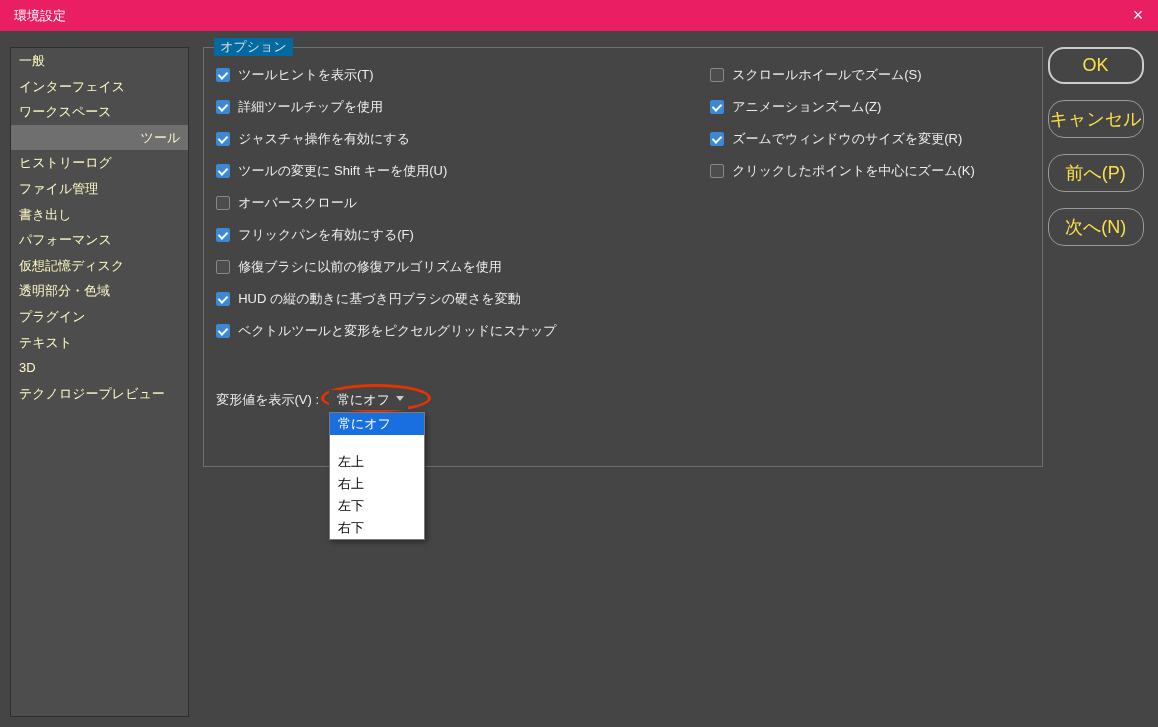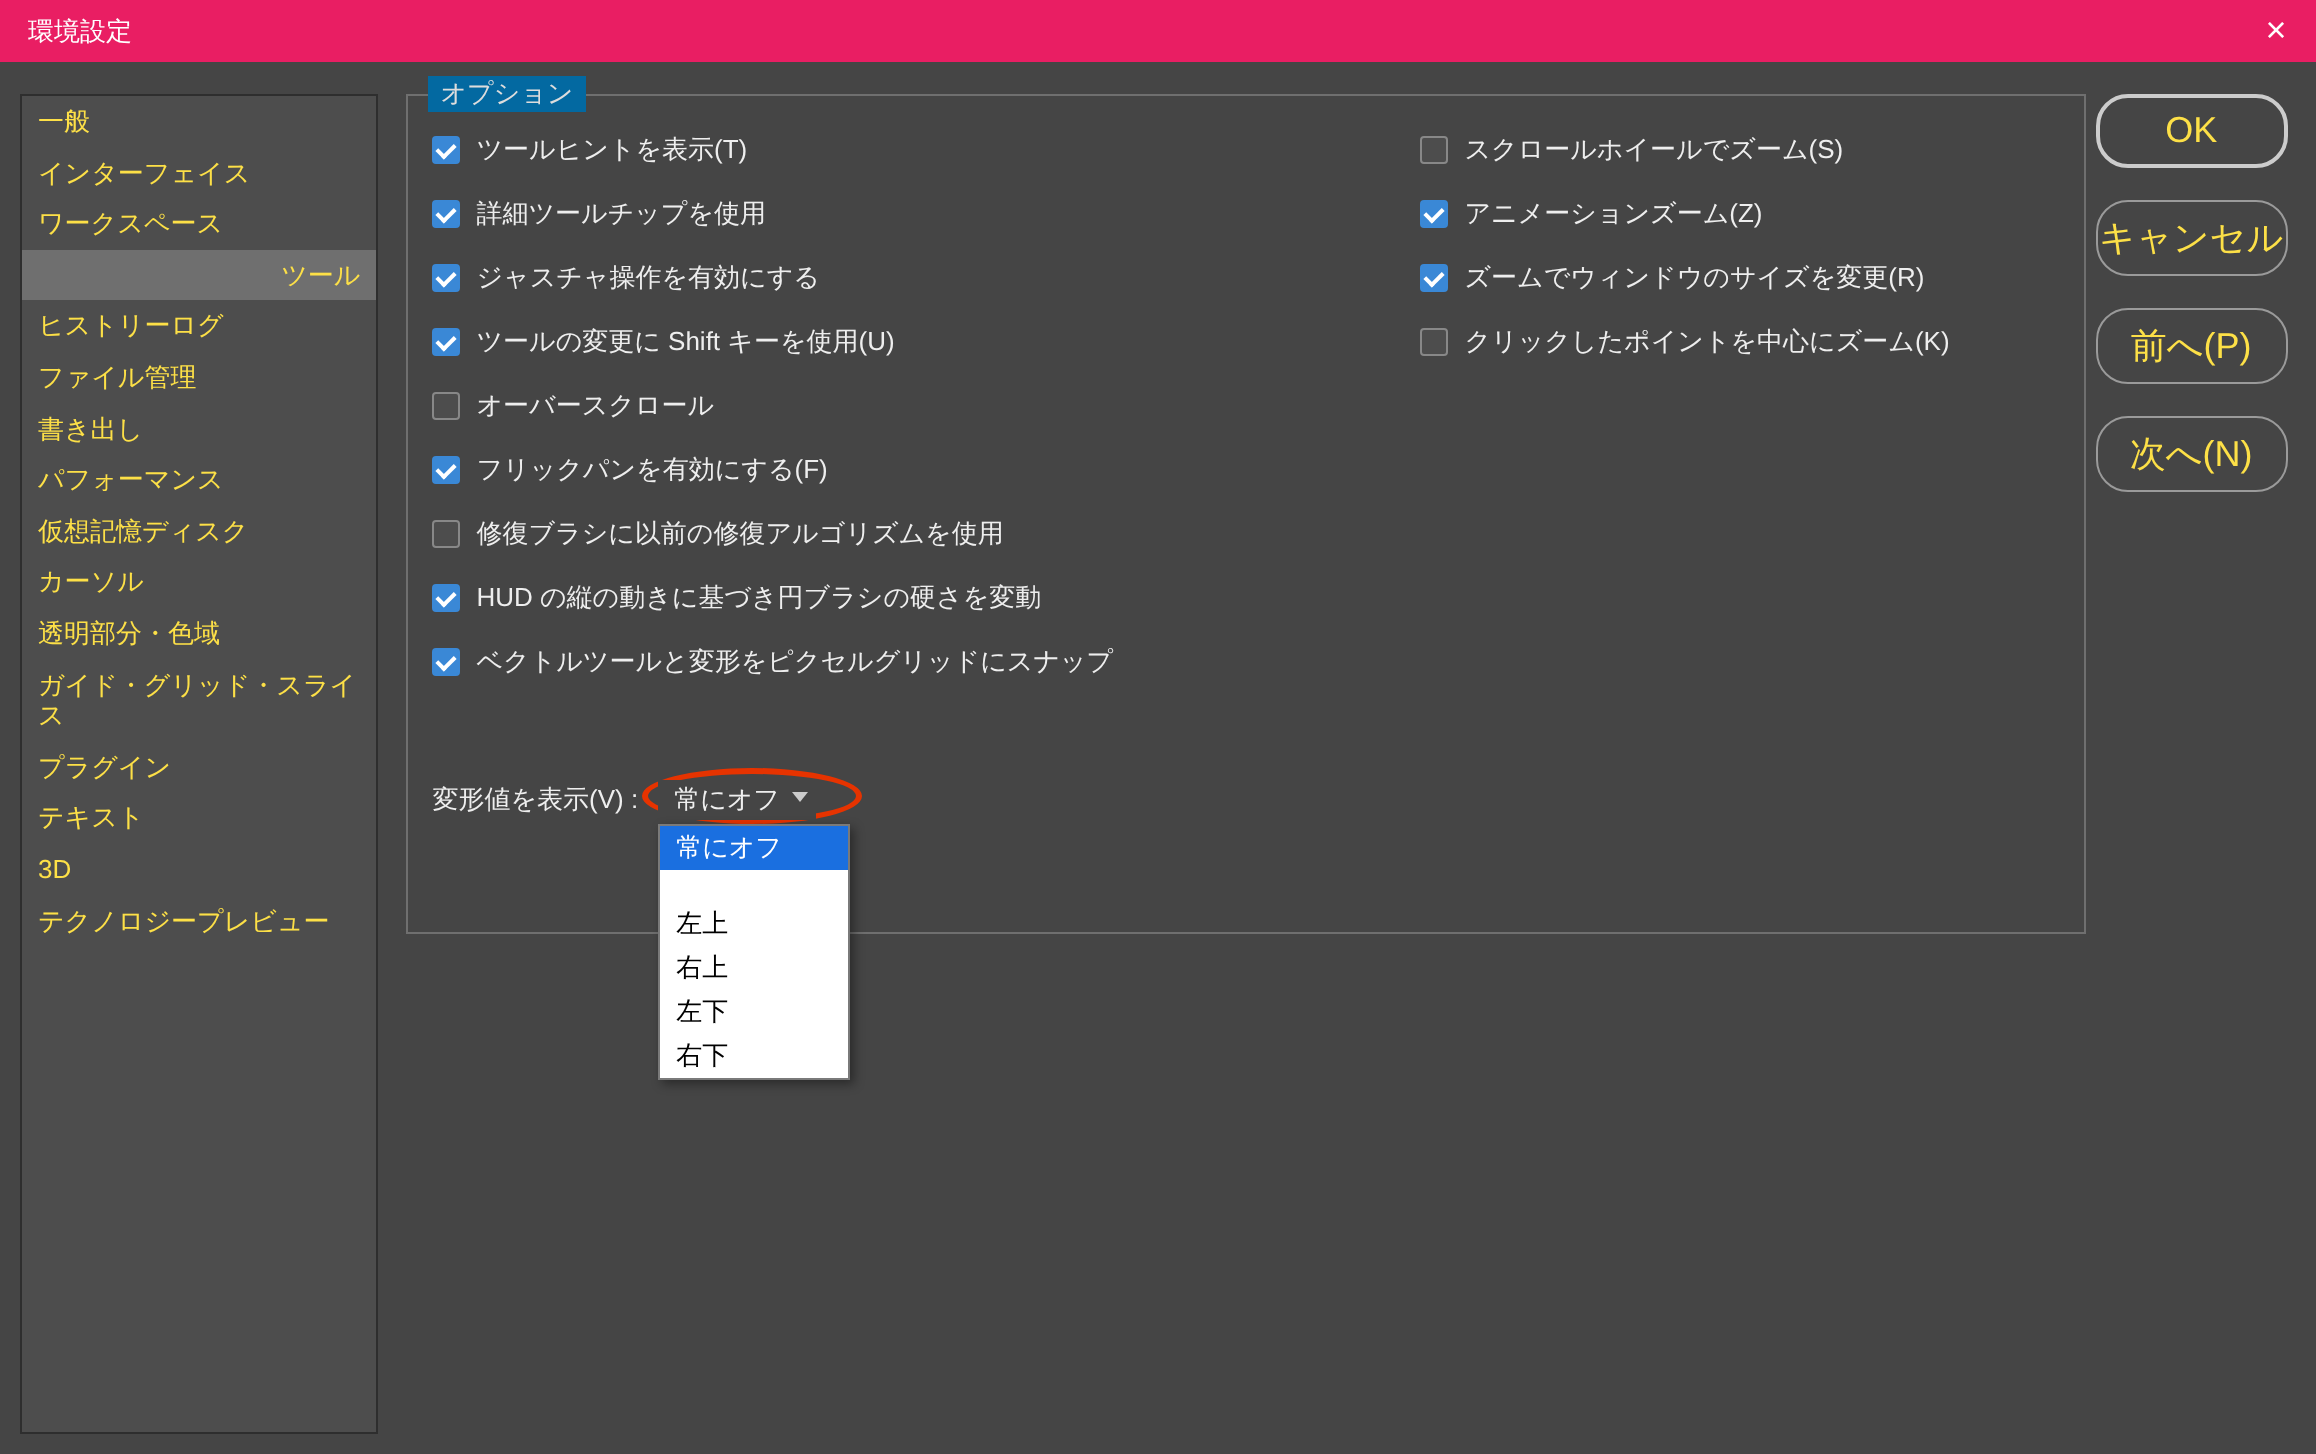--- a/index.html
+++ b/index.html
@@ -35,21 +35,21 @@
     flex: 1;
     display: flex;
     padding: 16px 10px 10px 10px;
   }
 
   .sidebar {
     width: 188px;
     background: #4d4d4d;
     border: 1px solid #2e2e2e;
     font-size: 13px;
-    color: #fde047;
+    color: #fef9c3;
     margin-right: 14px;
     overflow: visible;
     height: 670px;
   }
   .sidebar-item {
     padding: 5px 8px;
     cursor: pointer;
     line-height: 1.2;
   }
   .sidebar-item.selected {
@@ -228,23 +228,21 @@
     <div class="sidebar" id="sidebar">
         <div class="sidebar-item">一般</div>
         <div class="sidebar-item">インターフェイス</div>
         <div class="sidebar-item">ワークスペース</div>
         <div class="sidebar-item selected">ツール</div>
         <div class="sidebar-item">ヒストリーログ</div>
         <div class="sidebar-item">ファイル管理</div>
         <div class="sidebar-item">書き出し</div>
         <div class="sidebar-item">パフォーマンス</div>
         <div class="sidebar-item">仮想記憶ディスク</div>
-        <div class="sidebar-item">カーソル</div>
         <div class="sidebar-item">透明部分・色域</div>
-        <div class="sidebar-item">ガイド・グリッド・スライス</div>
         <div class="sidebar-item">プラグイン</div>
         <div class="sidebar-item">テキスト</div>
         <div class="sidebar-item">3D</div>
         <div class="sidebar-item">テクノロジープレビュー</div>
       </div>
 
     <div class="main">
       <div class="fieldset">
         <div class="legend">オプション</div>
 

